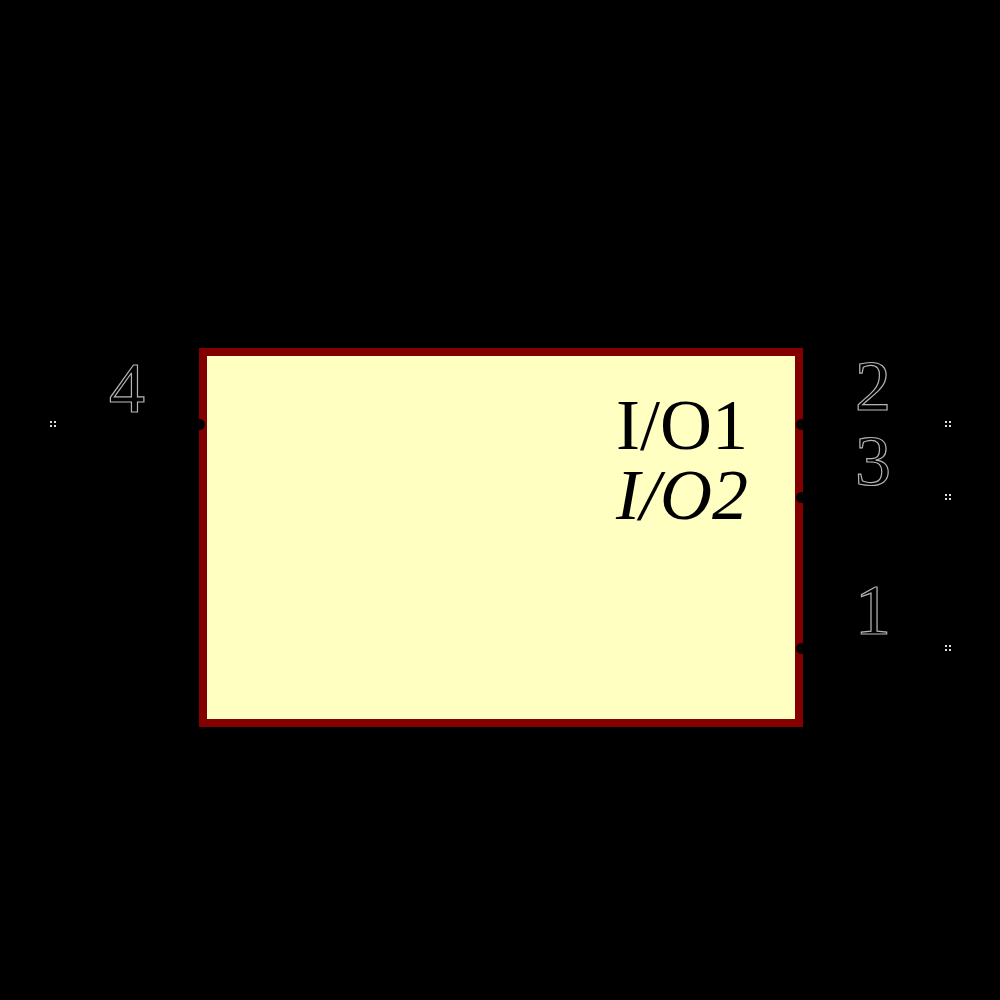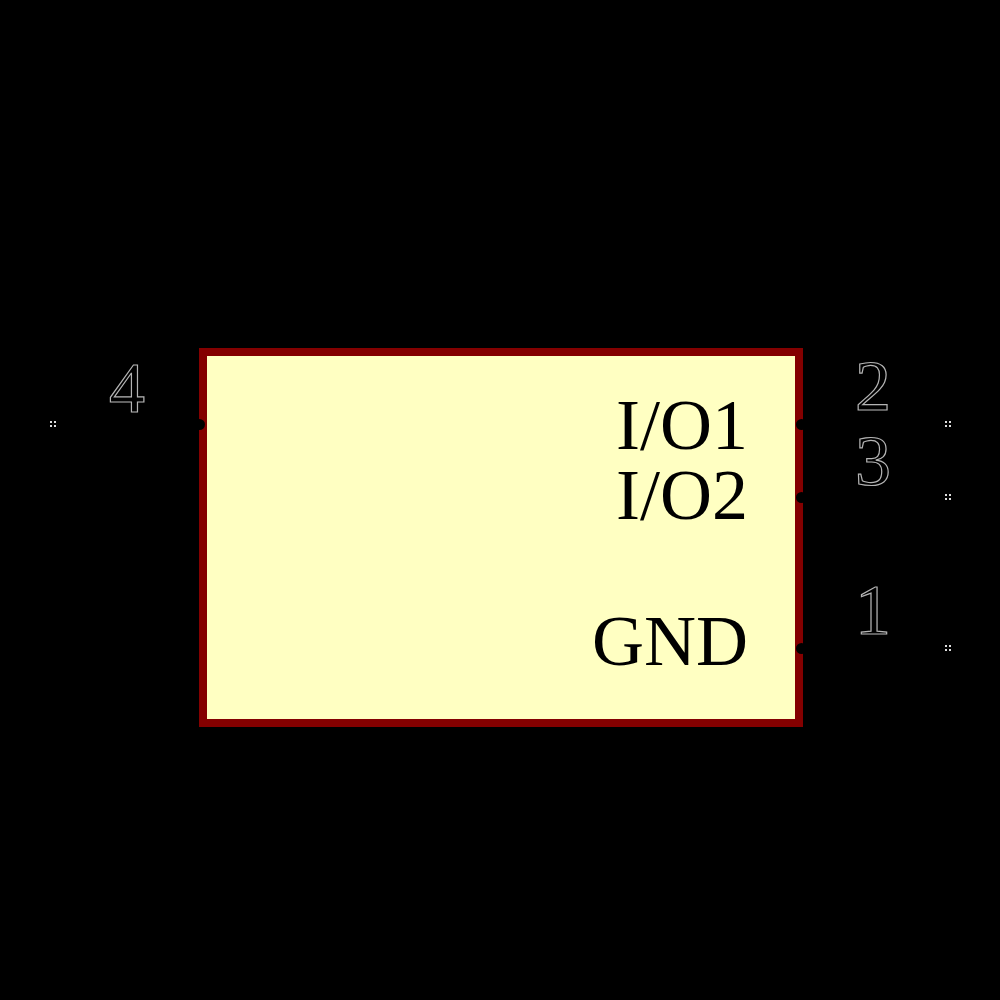--- a/index.html
+++ b/index.html
@@ -84,21 +84,20 @@
   <div class="pin-line" style="left:803px; top:423px; width:145px;"></div>
   <div class="conn-dot" style="left:796px; top:419px;"></div>
   <div class="nc-marker" style="left:945px; top:421px;"></div>
   <div class="pin-number" style="left:833px; top:350px;">2</div>
   <div class="pin-name right" style="right:252px; top:389px;">I/O1</div>
 
   <div class="pin-line" style="left:803px; top:497px; width:145px;"></div>
   <div class="conn-dot" style="left:796px; top:492px;"></div>
   <div class="nc-marker" style="left:945px; top:494px;"></div>
   <div class="pin-number" style="left:833px; top:425px;">3</div>
-  <div class="pin-name right" style="right:252px; top:459px;">I/O2</div>
+  <div class="pin-name right" style="right:252px; top:459px;font-style:italic;">I/O2</div>
 
   <div class="pin-line" style="left:803px; top:647px; width:145px;"></div>
   <div class="conn-dot" style="left:796px; top:643px;"></div>
   <div class="nc-marker" style="left:945px; top:645px;"></div>
   <div class="pin-number" style="left:833px; top:574px;">1</div>
-  <div class="pin-name right" style="right:252px; top:605px;">GND</div>
 
 </div>
 
 </body></html>

